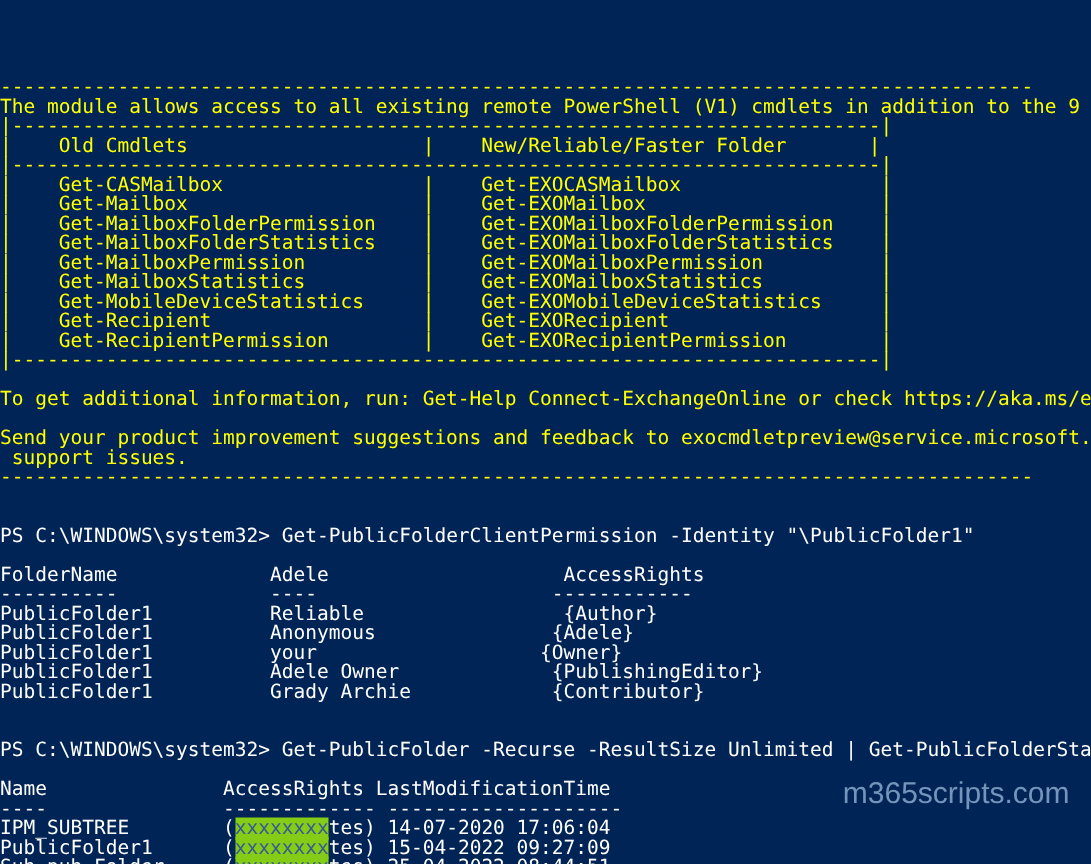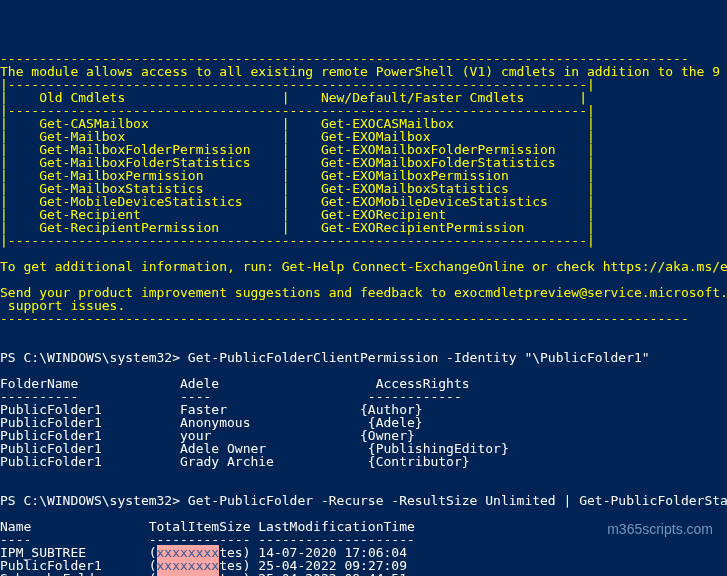--- a/index.html
+++ b/index.html
@@ -1,30 +1,30 @@
 <!DOCTYPE html>
 <html><head>
 <meta charset="utf-8">
 <style>
   html,body{margin:0;padding:0;background:#012456;overflow:hidden}
   body{font-family:Consolas,'Lucida Console',Monaco,monospace;font-size:13px;line-height:13px;color:#fff;width:727px;height:576px;position:relative;white-space:pre}
   .y{color:#ffff00}
   .w{color:#ffffff}
-  .watermark{position:absolute;right:14px;bottom:40px;color:#7395bb;font-family:Arial,Helvetica,sans-serif;font-size:14px;letter-spacing:0}
-  .blur{background:#fca5a5;color:#365a97}
+  .watermark{position:absolute;right:14px;bottom:40px;color:#7395bb;font-family:Arial,Helvetica,sans-serif;font-size:20px;letter-spacing:0}
+  .blur{background:#84cc16;color:#365a97}
 </style>
 </head>
 <body>
 
 
 
 <span class="y">----------------------------------------------------------------------------------------</span>
 <span class="y">The module allows access to all existing remote PowerShell (V1) cmdlets in addition to the 9 new, fa</span>
 <span class="y">|--------------------------------------------------------------------------|</span>
-<span class="y">|    Old Cmdlets                    |    New/Default/Faster Cmdlets       |</span>
+<span class="y">|    Old Cmdlets                    |    New/Reliable/Faster Folder       |</span>
 <span class="y">|--------------------------------------------------------------------------|</span>
 <span class="y">|    Get-CASMailbox                 |    Get-EXOCASMailbox                 |</span>
 <span class="y">|    Get-Mailbox                    |    Get-EXOMailbox                    |</span>
 <span class="y">|    Get-MailboxFolderPermission    |    Get-EXOMailboxFolderPermission    |</span>
 <span class="y">|    Get-MailboxFolderStatistics    |    Get-EXOMailboxFolderStatistics    |</span>
 <span class="y">|    Get-MailboxPermission          |    Get-EXOMailboxPermission          |</span>
 <span class="y">|    Get-MailboxStatistics          |    Get-EXOMailboxStatistics          |</span>
 <span class="y">|    Get-MobileDeviceStatistics     |    Get-EXOMobileDeviceStatistics     |</span>
 <span class="y">|    Get-Recipient                  |    Get-EXORecipient                  |</span>
 <span class="y">|    Get-RecipientPermission        |    Get-EXORecipientPermission        |</span>
@@ -34,31 +34,31 @@
 <span> </span>
 <span class="y">Send your product improvement suggestions and feedback to exocmdletpreview@service.microsoft.com. Fo</span>
 <span class="y"> support issues.</span>
 <span class="y">----------------------------------------------------------------------------------------</span>
 <span> </span>
 <span> </span>
 <span class="w"><span>PS C:\WINDOWS\system32&gt; </span><span>Get-PublicFolderClientPermission -Identity "\PublicFolder1"</span></span>
 <span> </span>
 <span class="w">FolderName             Adele                    AccessRights</span>
 <span class="w">----------             ----                    ------------</span>
-<span class="w">PublicFolder1          Faster                 {Author}</span>
+<span class="w">PublicFolder1          Reliable                 {Author}</span>
 <span class="w">PublicFolder1          Anonymous               {Adele}</span>
 <span class="w">PublicFolder1          your                   {Owner}</span>
 <span class="w">PublicFolder1          Adele Owner             {PublishingEditor}</span>
 <span class="w">PublicFolder1          Grady Archie            {Contributor}</span>
 <span> </span>
 <span> </span>
 <span class="w"><span>PS C:\WINDOWS\system32&gt; </span><span>Get-PublicFolder -Recurse -ResultSize Unlimited | Get-PublicFolderStatistics</span></span>
 <span> </span>
-<span class="w">Name               TotalItemSize LastModificationTime</span>
+<span class="w">Name               AccessRights LastModificationTime</span>
 <span class="w">----               ------------- --------------------</span>
 <span class="w"><span>IPM_SUBTREE        (</span><span class="blur">xxxxxxxx</span><span>tes) 14-07-2020 17:06:04</span></span>
-<span class="w"><span>PublicFolder1      (</span><span class="blur">xxxxxxxx</span><span>tes) 25-04-2022 09:27:09</span></span>
+<span class="w"><span>PublicFolder1      (</span><span class="blur">xxxxxxxx</span><span>tes) 15-04-2022 09:27:09</span></span>
 <span class="w"><span>Sub pub Folder     (</span><span class="blur">xxxxxxxx</span><span>tes) 25-04-2022 08:44:51</span></span>
 
 <div class="watermark">m365scripts.com</div>
 
 
 
 
 </body></html>

